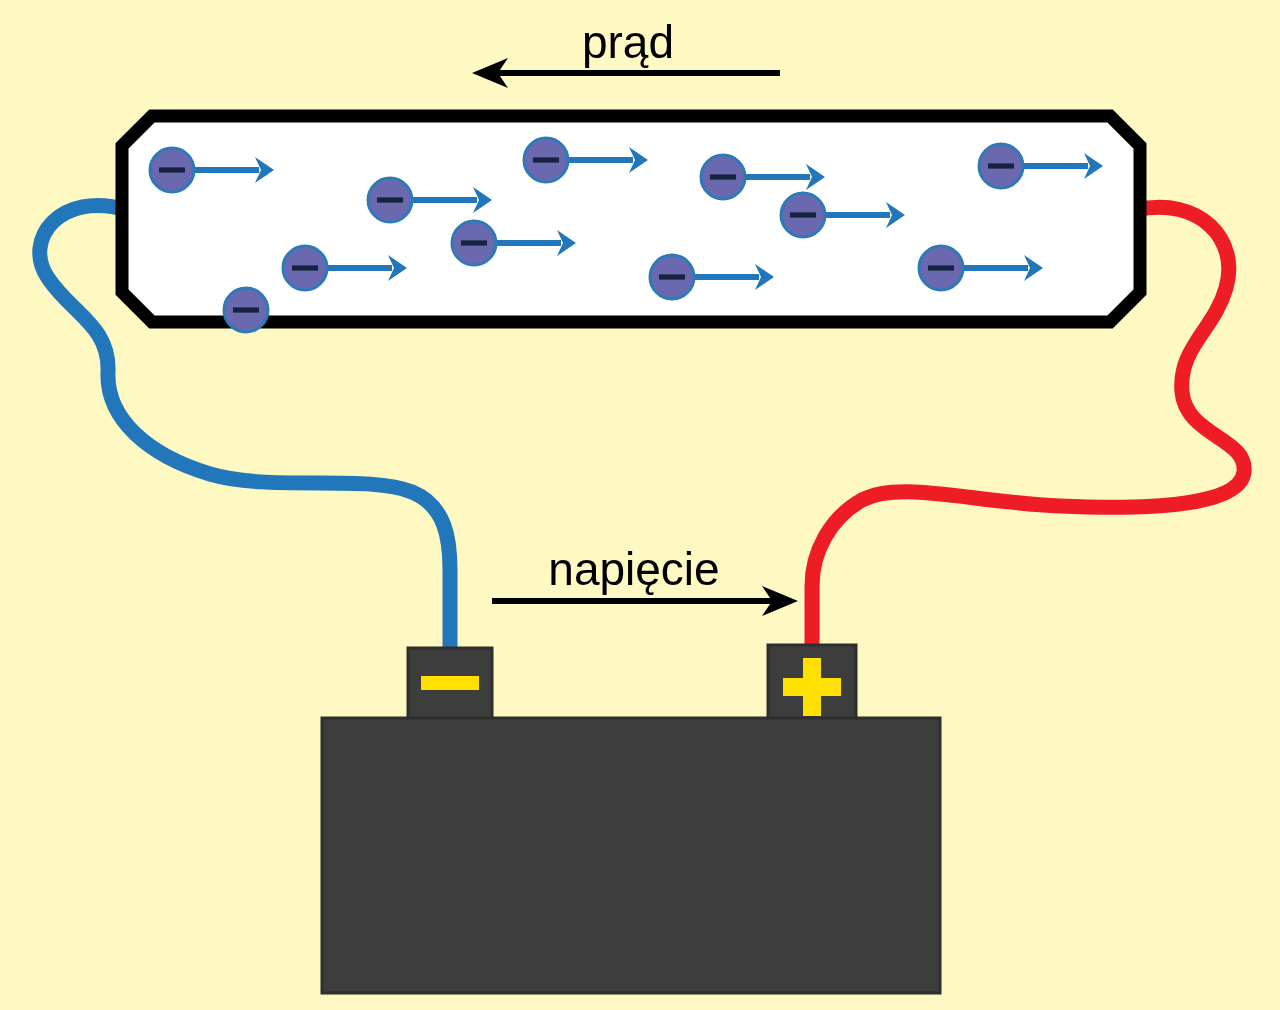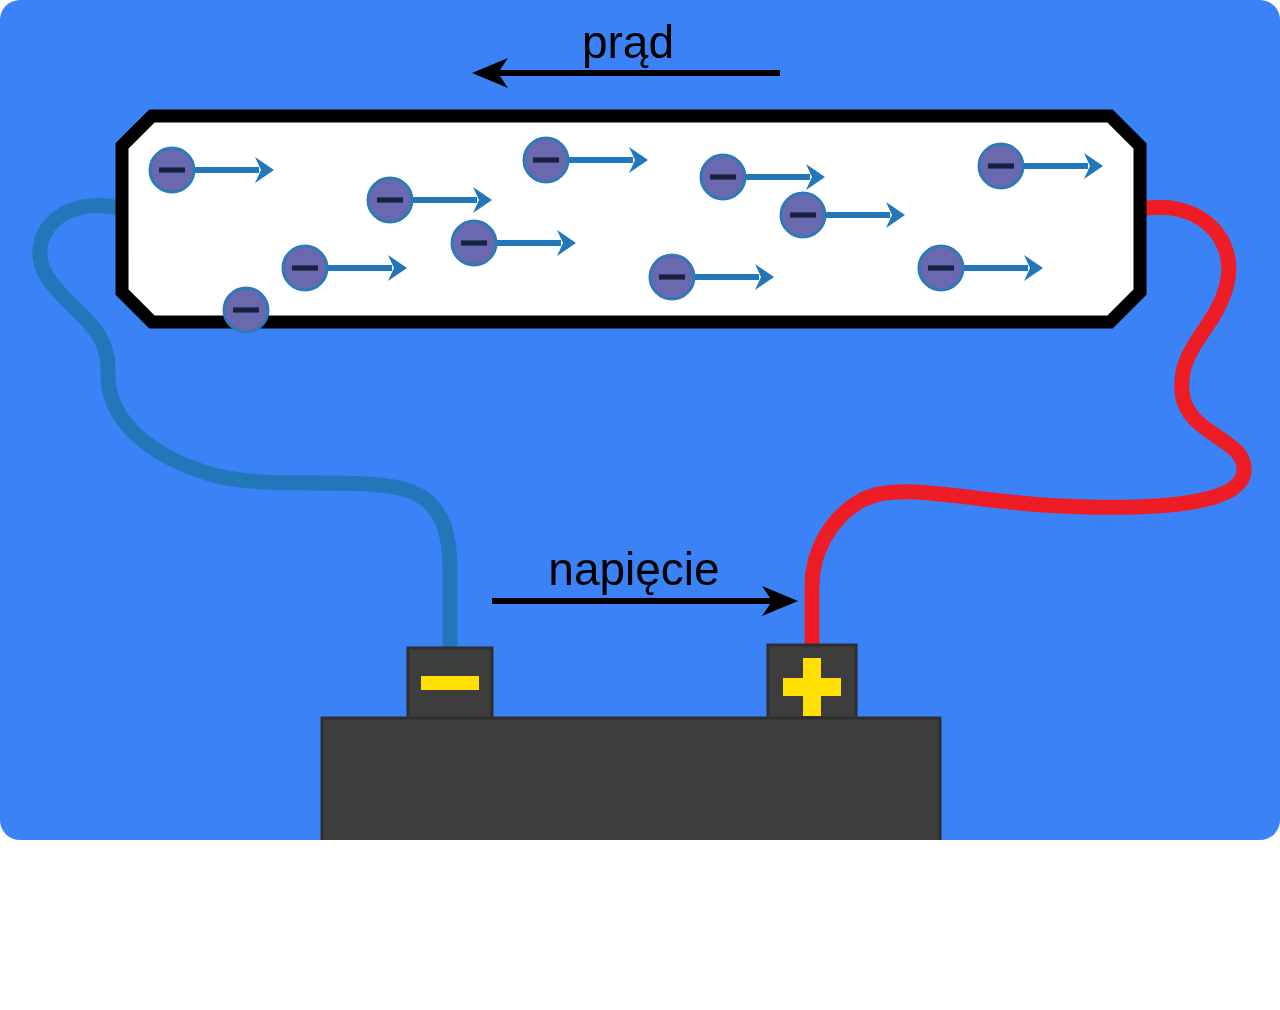--- a/index.html
+++ b/index.html
@@ -6,24 +6,23 @@
     margin: 0;
     padding: 0;
     background: #ffffff;
   }
   body {
     font-family: "Liberation Sans", sans-serif;
   }
   #stage {
     position: relative;
     width: 1280px;
-    height: 840px;
-    background: #3b82f6;
+    height: 1010px;
+    background: #fef9c3;
     overflow: hidden;
-    border-radius: 20px;
   }
   #scene {
     position: absolute;
     top: 0;
     left: 0;
     width: 1280px;
     height: 1010px;
     display: block;
   }
   .dg-label {

